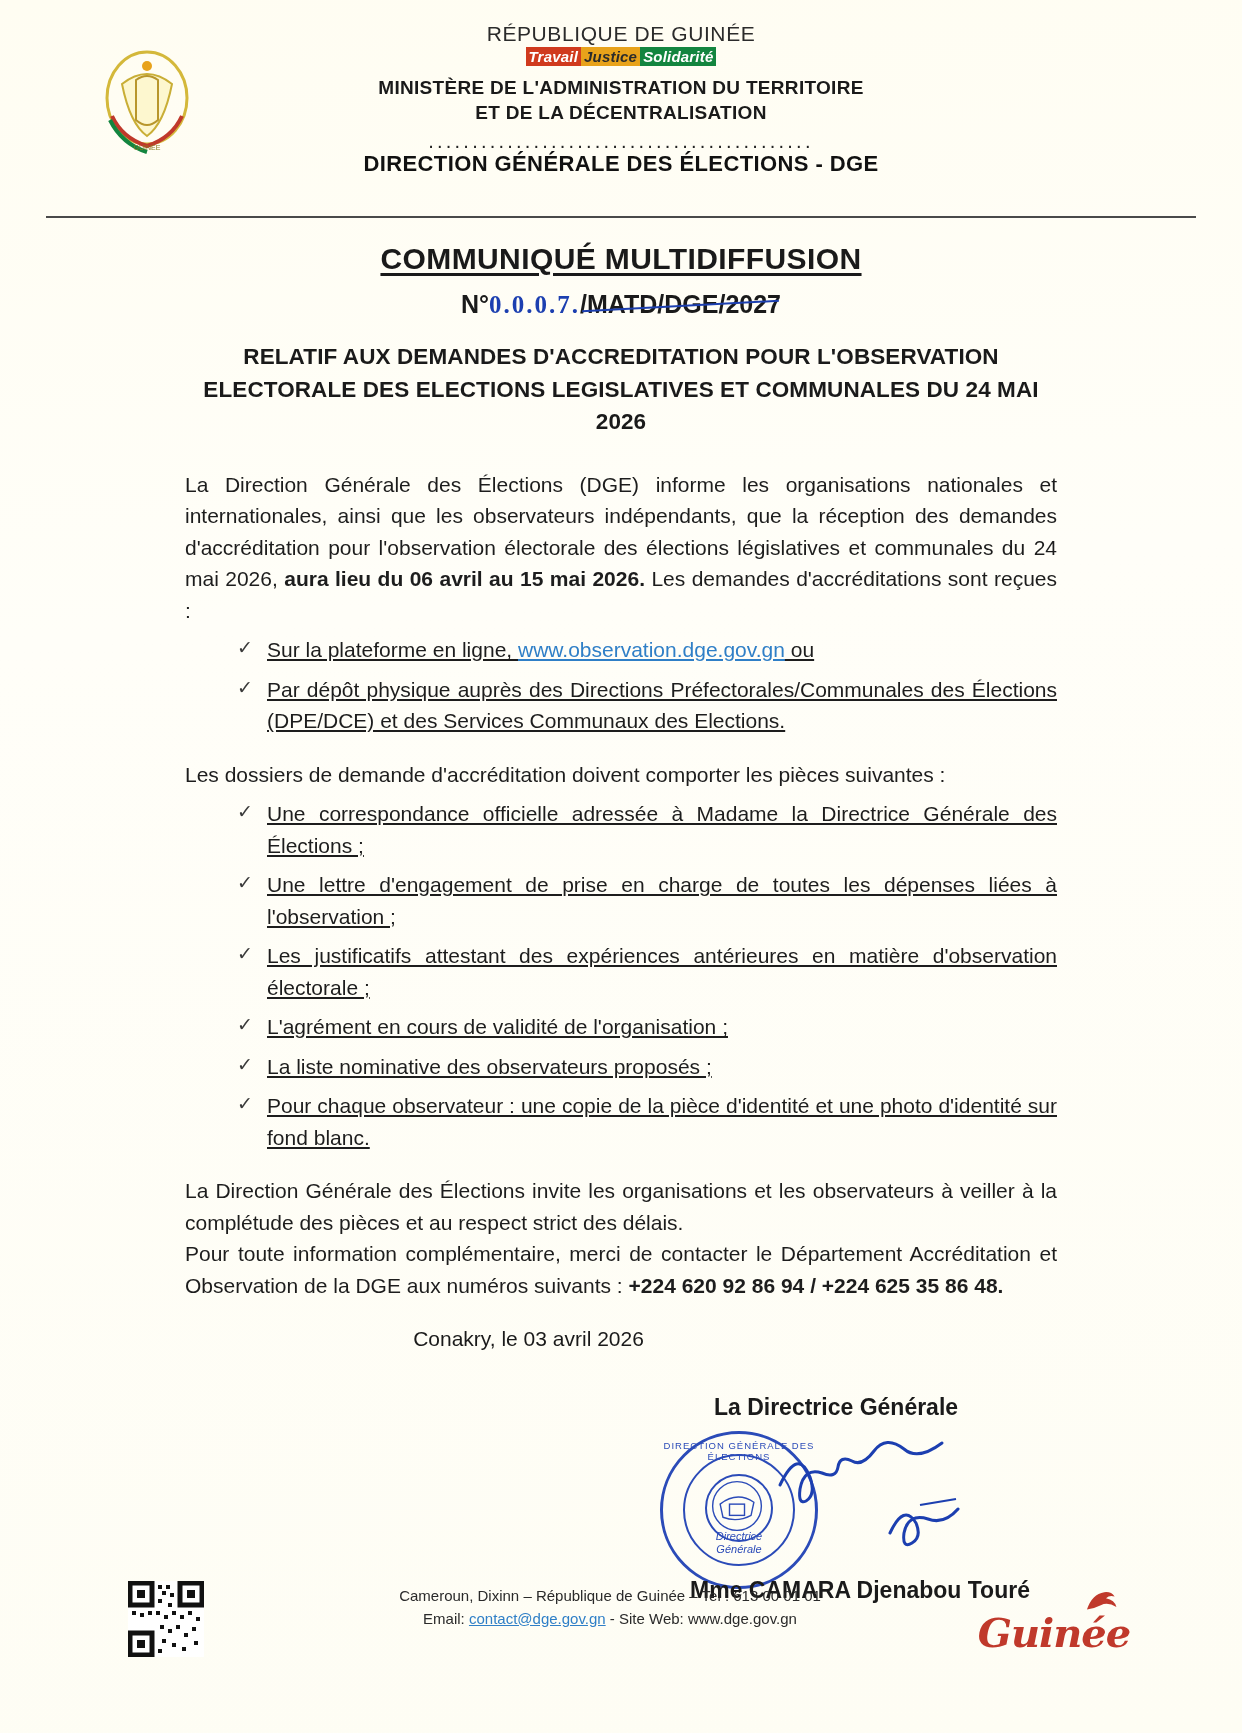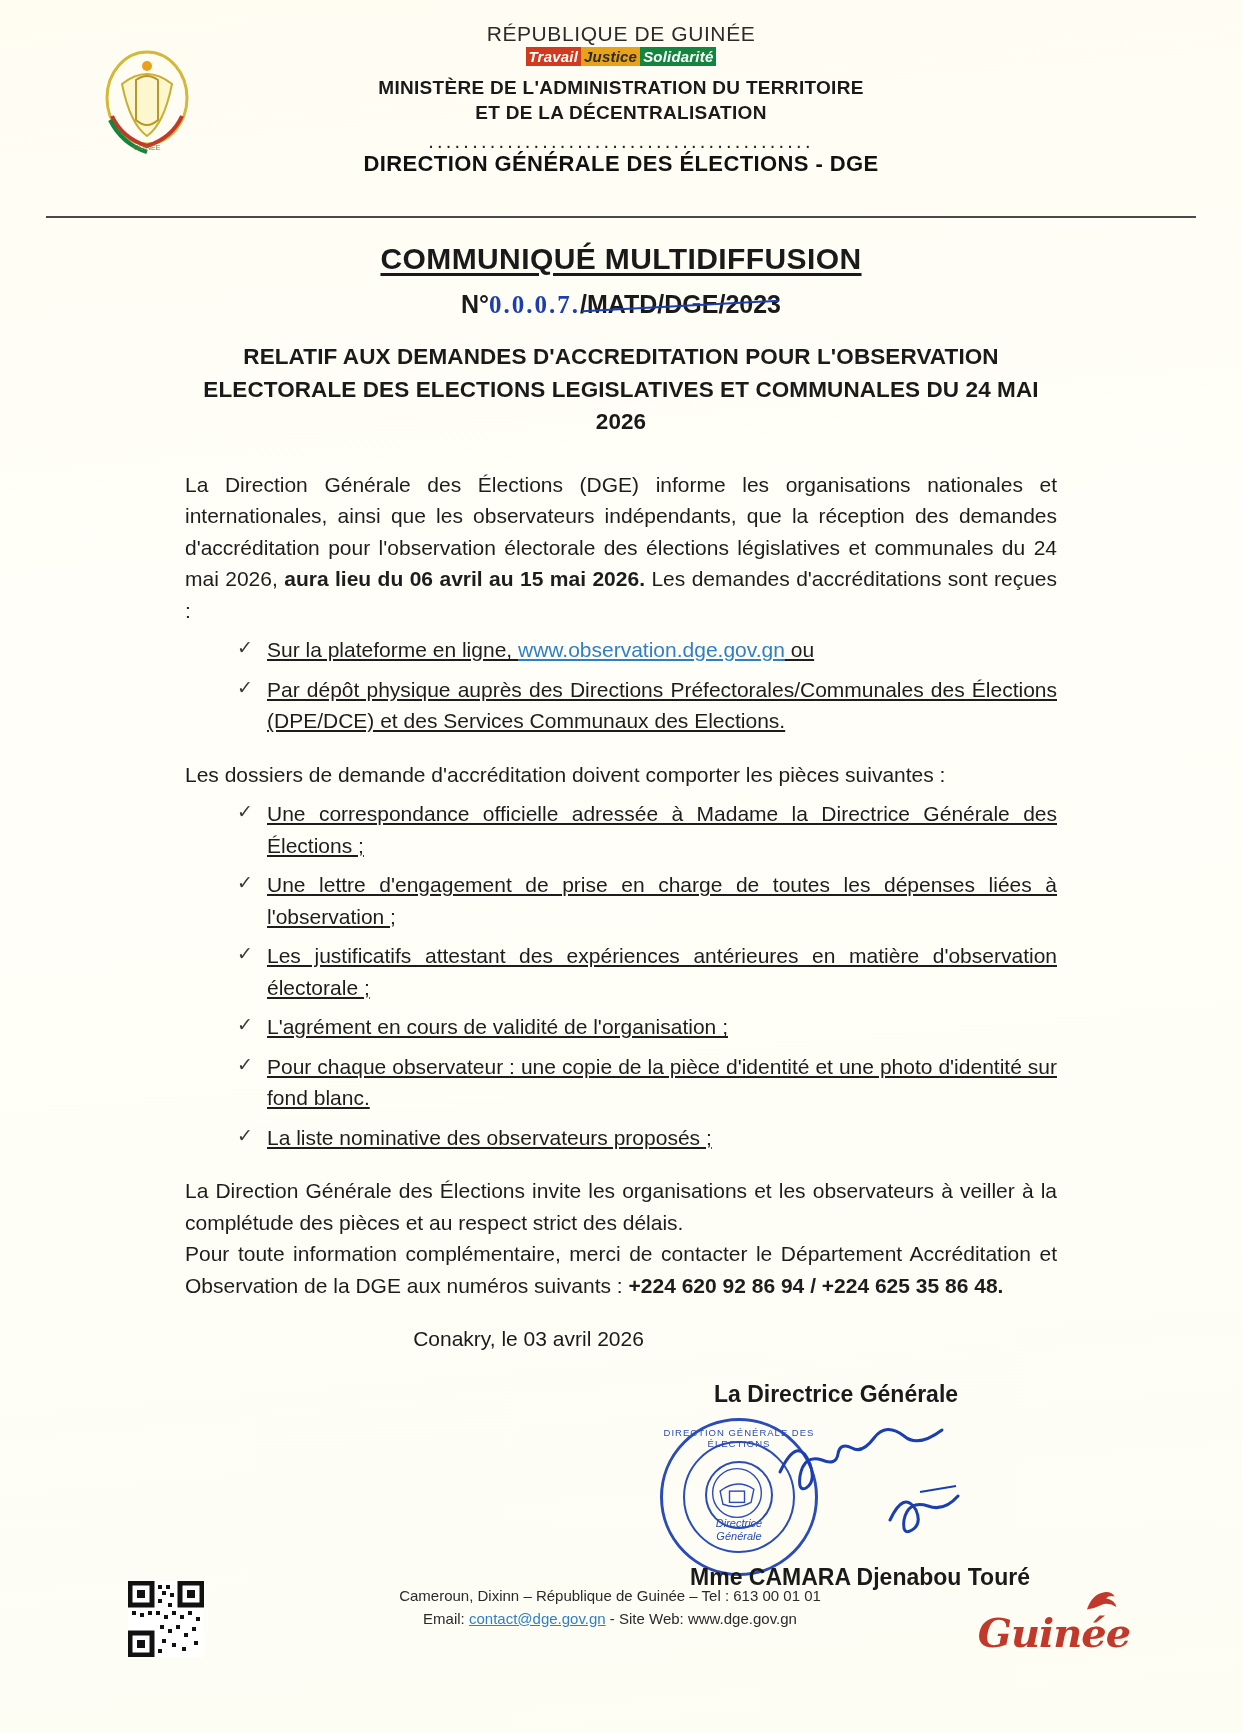--- a/index.html
+++ b/index.html
@@ -179,21 +179,21 @@
     font-size: 19px;
   }
   .phones { font-weight: bold; }
   
   .city {
     margin: 26px 185px 0 0;
     text-align: center;
     font-size: 21px;
   }
   .sig-title {
-    margin-top: 30px;
+    margin-top: 43px;
     text-align: center;
     padding-left: 430px;
     font-size: 23px;
     font-weight: bold;
   }
   .sig-area {
     position: relative;
     height: 178px;
   }
   .stamp {
@@ -328,21 +328,21 @@
     </div>
 
     <div class="dge-line">DIRECTION GÉNÉRALE DES ÉLECTIONS - DGE</div>
   </div>
 
   <div class="rule"></div>
 
   <div class="title-block">
     <div class="communique">COMMUNIQUÉ MULTIDIFFUSION</div>
     <div class="numero">
-      <span>N°</span><span class="hand">0.0.0.7.</span><span class="strike">/MATD/DGE/2023</span>
+      <span>N°</span><span class="hand">0.0.0.7.</span><span class="strike">/MATD/DGE/2027</span>
     </div>
     <div class="relatif">RELATIF AUX DEMANDES D'ACCREDITATION POUR L'OBSERVATION ELECTORALE DES ELECTIONS LEGISLATIVES ET COMMUNALES DU 24 MAI 2026</div>
   </div>
 
   <div class="body">
 
     <div class="para">
       <span>La Direction Générale des Élections (DGE) informe les organisations nationales et internationales, ainsi que les observateurs indépendants, que la réception des demandes d'accréditation pour l'observation électorale des élections législatives et communales du 24 mai 2026, </span><b>aura lieu du 06 avril au 15 mai 2026.</b><span> Les demandes d'accréditations sont reçues :</span>
     </div>
 
@@ -355,22 +355,22 @@
       </li>
     </ul>
 
     <div class="para spaced">Les dossiers de demande d'accréditation doivent comporter les pièces suivantes :</div>
 
     <ul class="checks">
       <li><span>Une correspondance officielle adressée à Madame la Directrice Générale des Élections ;</span></li>
       <li><span>Une lettre d'engagement de prise en charge de toutes les dépenses liées à l'observation ;</span></li>
       <li><span>Les justificatifs attestant des expériences antérieures en matière d'observation électorale ;</span></li>
       <li><span>L'agrément en cours de validité de l'organisation ;</span></li>
+      <li><span>La liste nominative des observateurs proposés ;</span></li>
       <li><span>Pour chaque observateur : une copie de la pièce d'identité et une photo d'identité sur fond blanc.</span></li>
-      <li><span>La liste nominative des observateurs proposés ;</span></li>
     </ul>
 
     <div class="para spaced">La Direction Générale des Élections invite les organisations et les observateurs à veiller à la complétude des pièces et au respect strict des délais.</div>
     <div class="para">
       <span>Pour toute information complémentaire, merci de contacter le Département Accréditation et Observation de la DGE aux numéros suivants : </span><span class="phones">+224 620 92 86 94 / +224 625 35 86 48.</span>
     </div>
   </div>
 
   <div class="city">Conakry, le 03 avril 2026</div>
   <div class="sig-title">La Directrice Générale</div>

